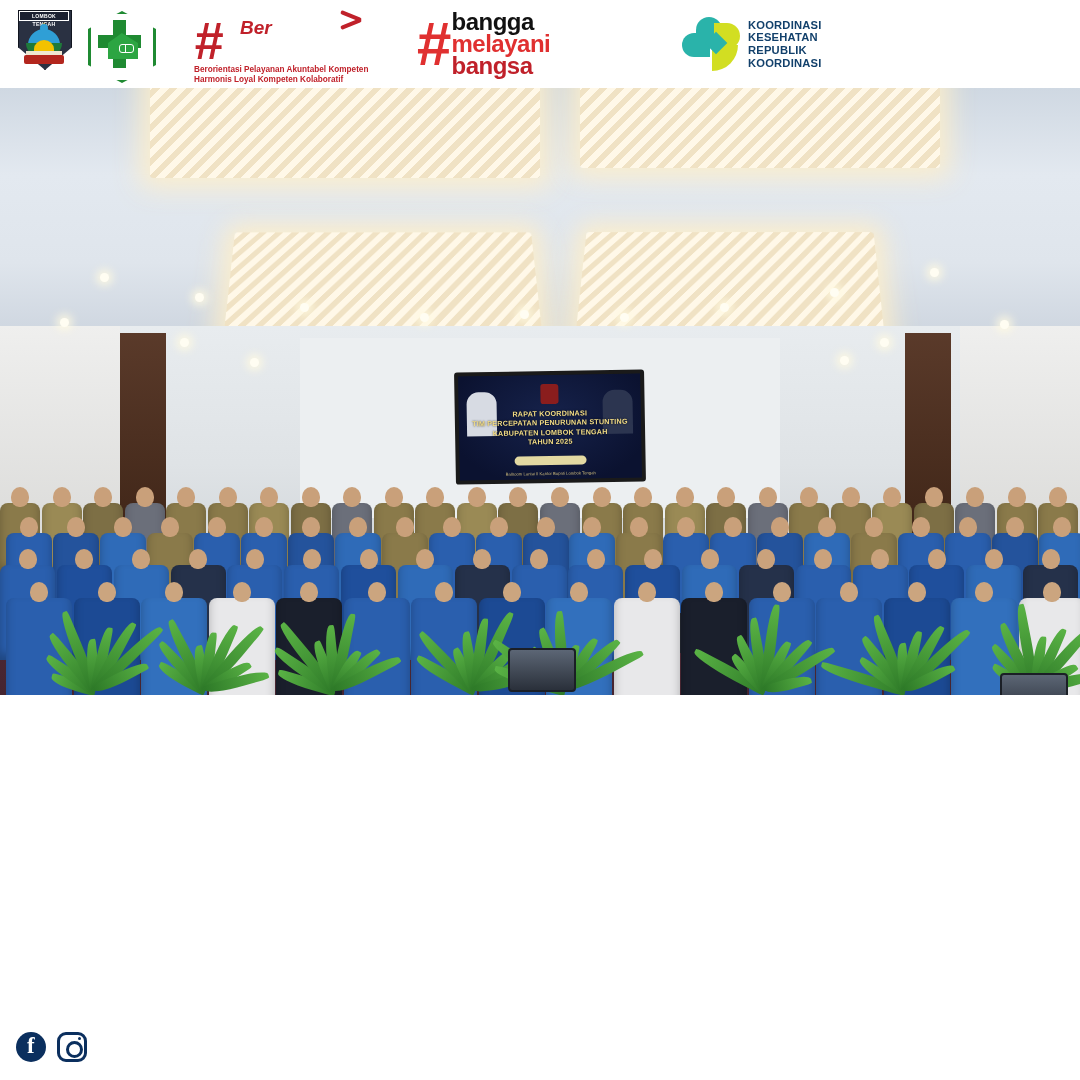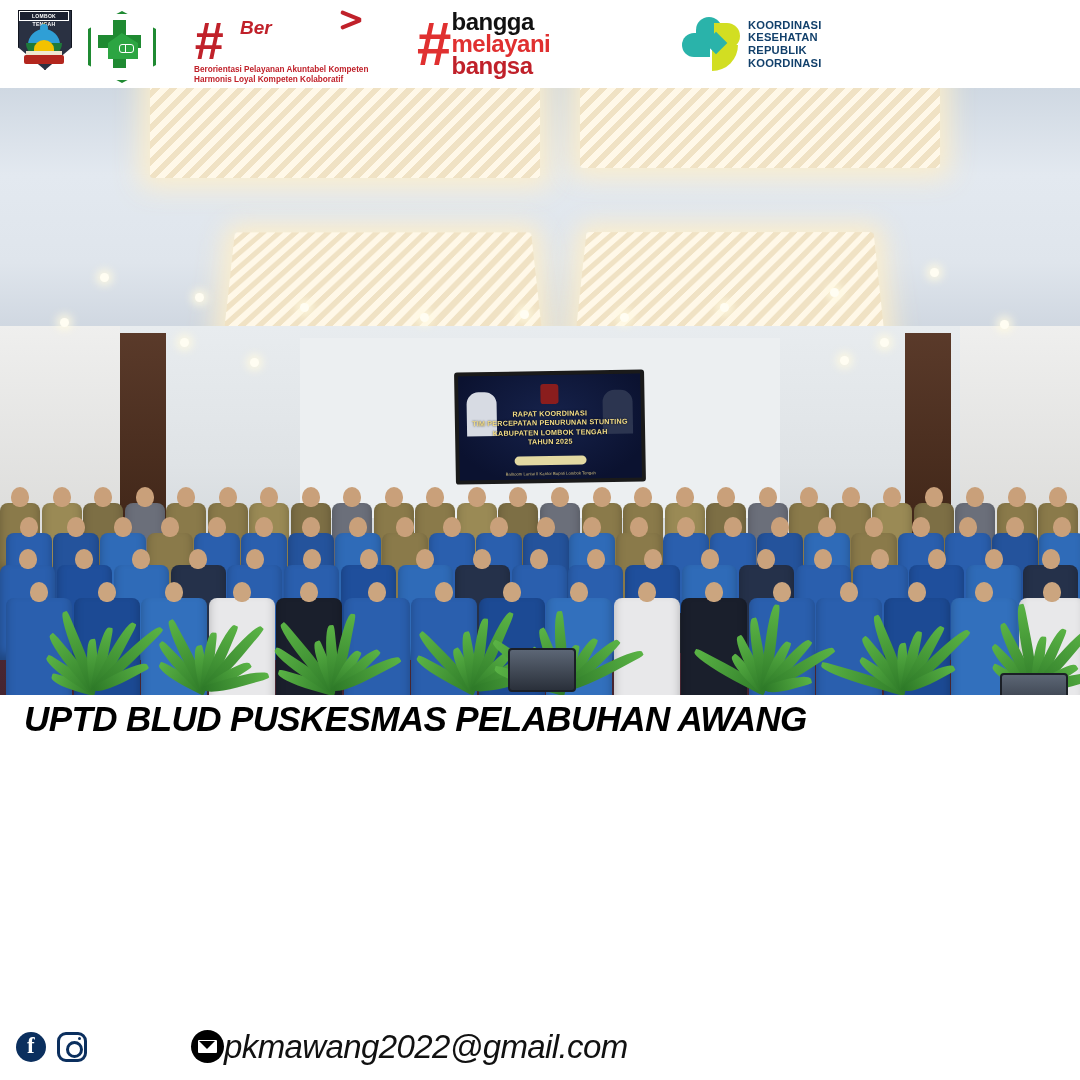--- a/index.html
+++ b/index.html
@@ -574,26 +574,19 @@
       <div class="dl" style="left: 830px; top: 200px;"></div>
       <div class="dl" style="left: 930px; top: 180px;"></div>
       <div class="dl" style="left: 60px; top: 230px;"></div>
       <div class="dl" style="left: 180px; top: 250px;"></div>
       <div class="dl" style="left: 880px; top: 250px;"></div>
       <div class="dl" style="left: 1000px; top: 232px;"></div>
       <div class="dl" style="left: 250px; top: 270px;"></div>
       <div class="dl" style="left: 840px; top: 268px;"></div>
     </div>
 
-  <div class="titleband">
-    <h1>UPTD BLUD PUSKESMAS PELABUHAN AWANG</h1>
-  </div>
 
 
   <div class="footer">
     <span class="fb-icon"></span>
     <span class="ig-icon"></span>
-    <span class="mail-wrap">
-      <span class="mail-icon"></span>
-      <span class="mail-text">pkmawang2022@gmail.com</span>
-    </span>
   </div>
 </div>
 
 </body></html>

